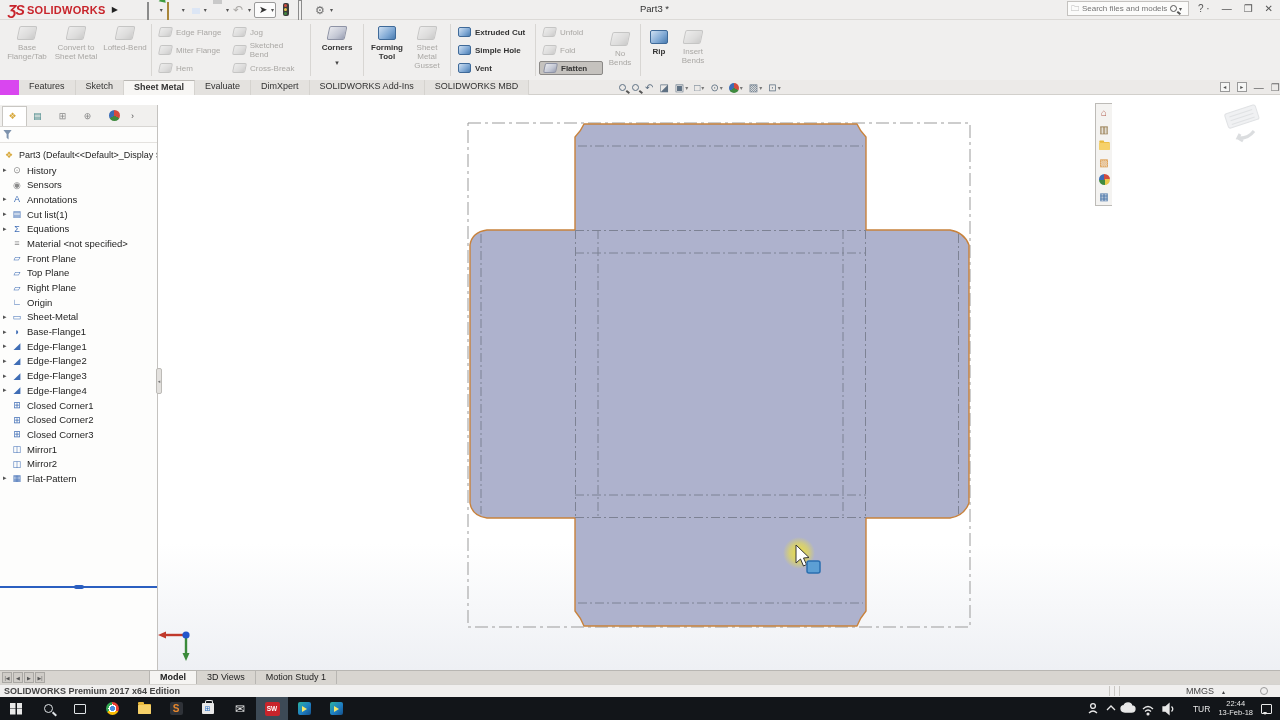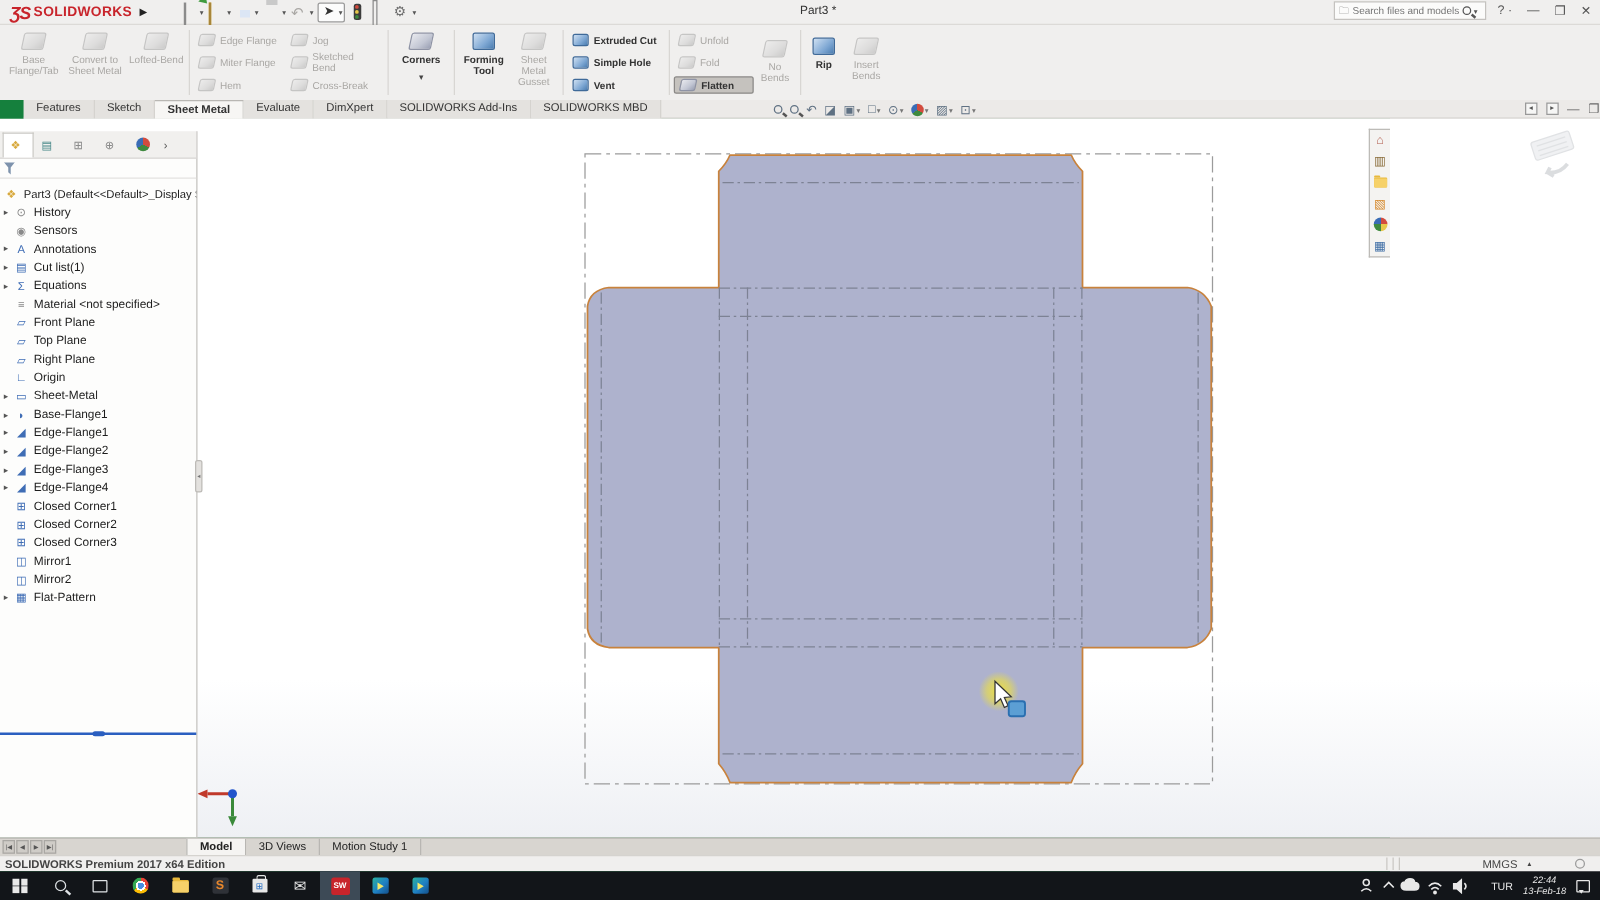--- a/index.html
+++ b/index.html
@@ -1,17 +1,17 @@
 <!DOCTYPE html>
 <html><head>
 <meta charset="utf-8">
 <style>
   * { margin:0; padding:0; box-sizing:border-box; }
   html,body { width:1280px; height:720px; overflow:hidden; font-family:"Liberation Sans",sans-serif; background:#fff; }
-  #app { position:relative; width:1112px; height:720px; background:#15803d; }
+  #app { position:relative; width:1112px; height:720px; background:#d946ef; }
 
   
   #titlebar { position:absolute; left:0; top:0; width:1280px; height:20px; background:#f0efee; border-bottom:1px solid #dcdad7; display:flex; align-items:center; }
   .logo-wrap { display:flex; align-items:center; padding:0 4px 0 8px; height:20px; }
   .logo-mark { color:#c8242b; font-weight:bold; font-style:italic; font-size:14px; letter-spacing:-1px; }
   .logo-text { color:#c8242b; font-weight:bold; font-size:11px; letter-spacing:0.3px; margin-left:3px; }
   .logo-expand { color:#222; font-size:8px; margin-left:6px; }
   .qa { display:flex; align-items:center; margin-left:22px; gap:2px; }
   .qa-btn { display:flex; align-items:center; height:16px; padding:0 1px; }
   .qa-btn .car { font-size:6px; color:#555; margin-left:1px; }
@@ -136,21 +136,21 @@
   .sublime { width:13px; height:13px; background:#2f3238; border-radius:2px; color:#e8872c; font-size:10px; font-weight:bold; text-align:center; line-height:13px; }
   .store { width:12px; height:11px; background:#e8e8e8; border-radius:1px; position:relative; }
   .store::before { content:""; position:absolute; left:3px; top:-3px; width:6px; height:3px; border:1.2px solid #e8e8e8; border-bottom:none; border-radius:2px 2px 0 0; }
   .store::after { content:"⊞"; position:absolute; left:2.5px; top:1.5px; font-size:7px; color:#1a66c0; }
   .mailico { color:#e8e8e8; font-size:12px; }
   .swico { width:15px; height:14px; background:#c8242b; border-radius:2px; color:#fff; font-size:6.5px; font-weight:bold; text-align:center; line-height:14px; }
   .media { width:13px; height:13px; border-radius:2px; background:linear-gradient(135deg,#2bb3a0 0%,#1f7fc4 55%,#14508a 100%); position:relative; }
   .media::after { content:""; position:absolute; left:4px; top:3.5px; border:3px solid transparent; border-left:5px solid #f5e96a; }
   #tray { position:absolute; right:0; top:0; height:23px; display:flex; align-items:center; gap:8px; padding-right:8px; color:#e8e8e8; }
   #tray-lang { font-size:8.5px; }
-  #tray-clock { font-size:7.5px; text-align:center; line-height:8.5px;font-style:italic; }
+  #tray-clock { font-size:7.5px; text-align:center; line-height:8.5px; }
   .action-center { width:11px; height:10px; border:1.4px solid #e8e8e8; border-radius:1px; position:relative; }
   .action-center::after { content:""; position:absolute; left:1px; bottom:-4px; border:2px solid transparent; border-top:3px solid #e8e8e8; }
 </style>
 </head>
 <body>
 
 <div id="app">
 
   <div id="titlebar">
     <div class="logo-wrap">

